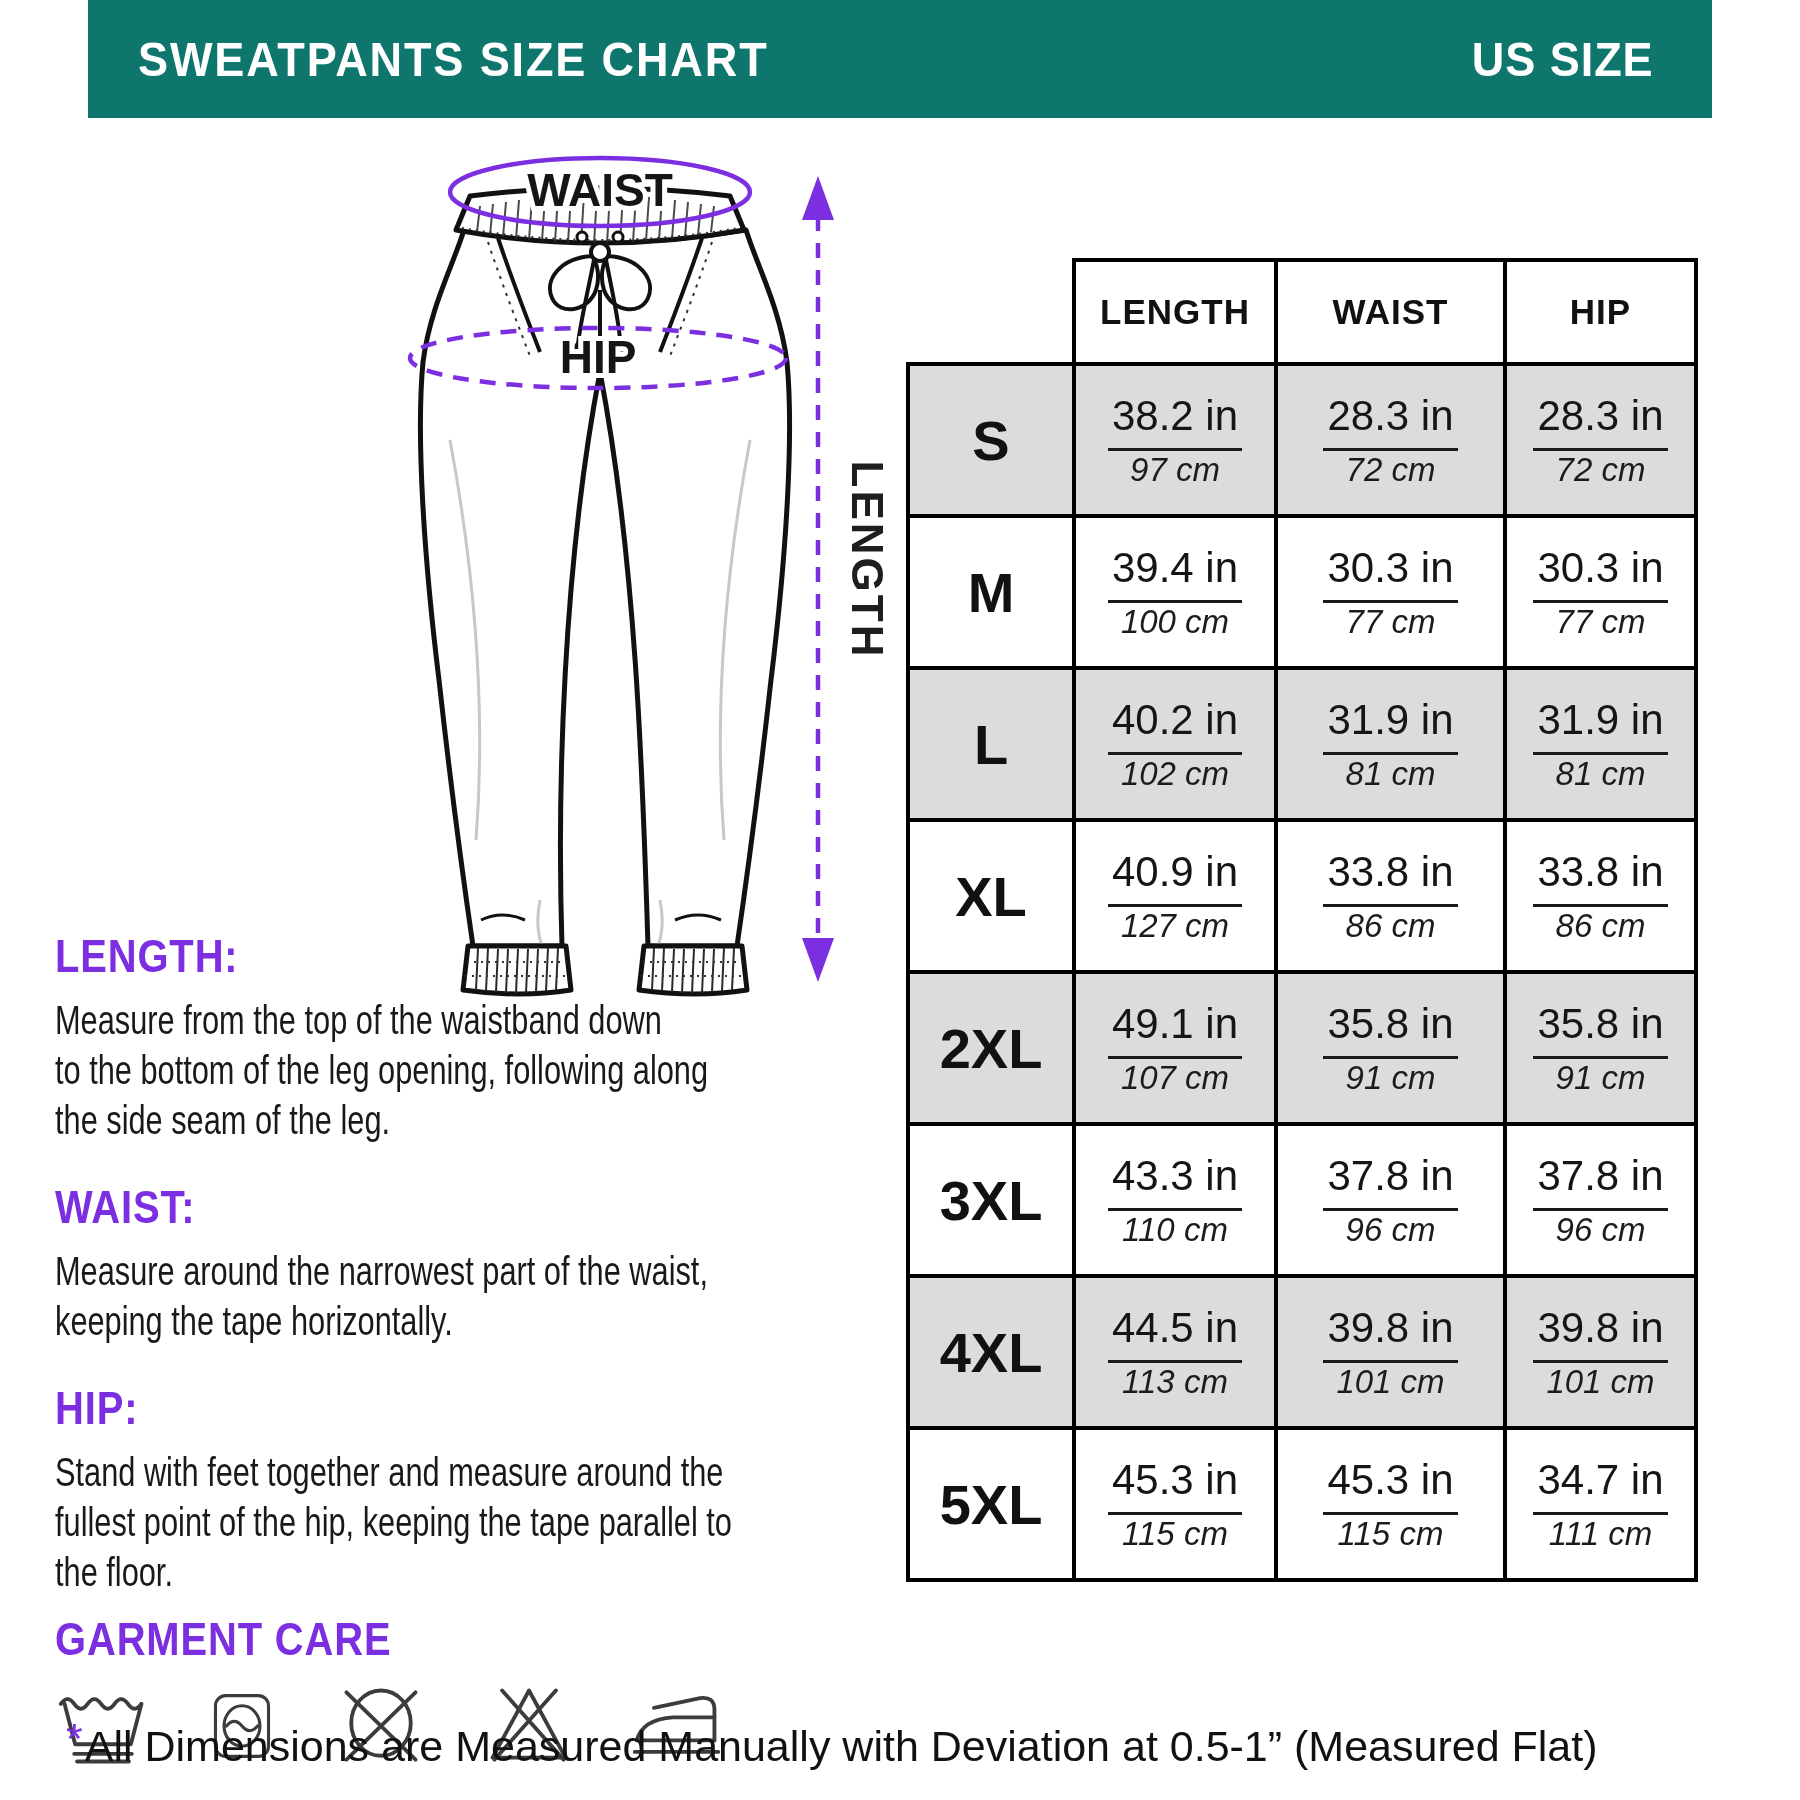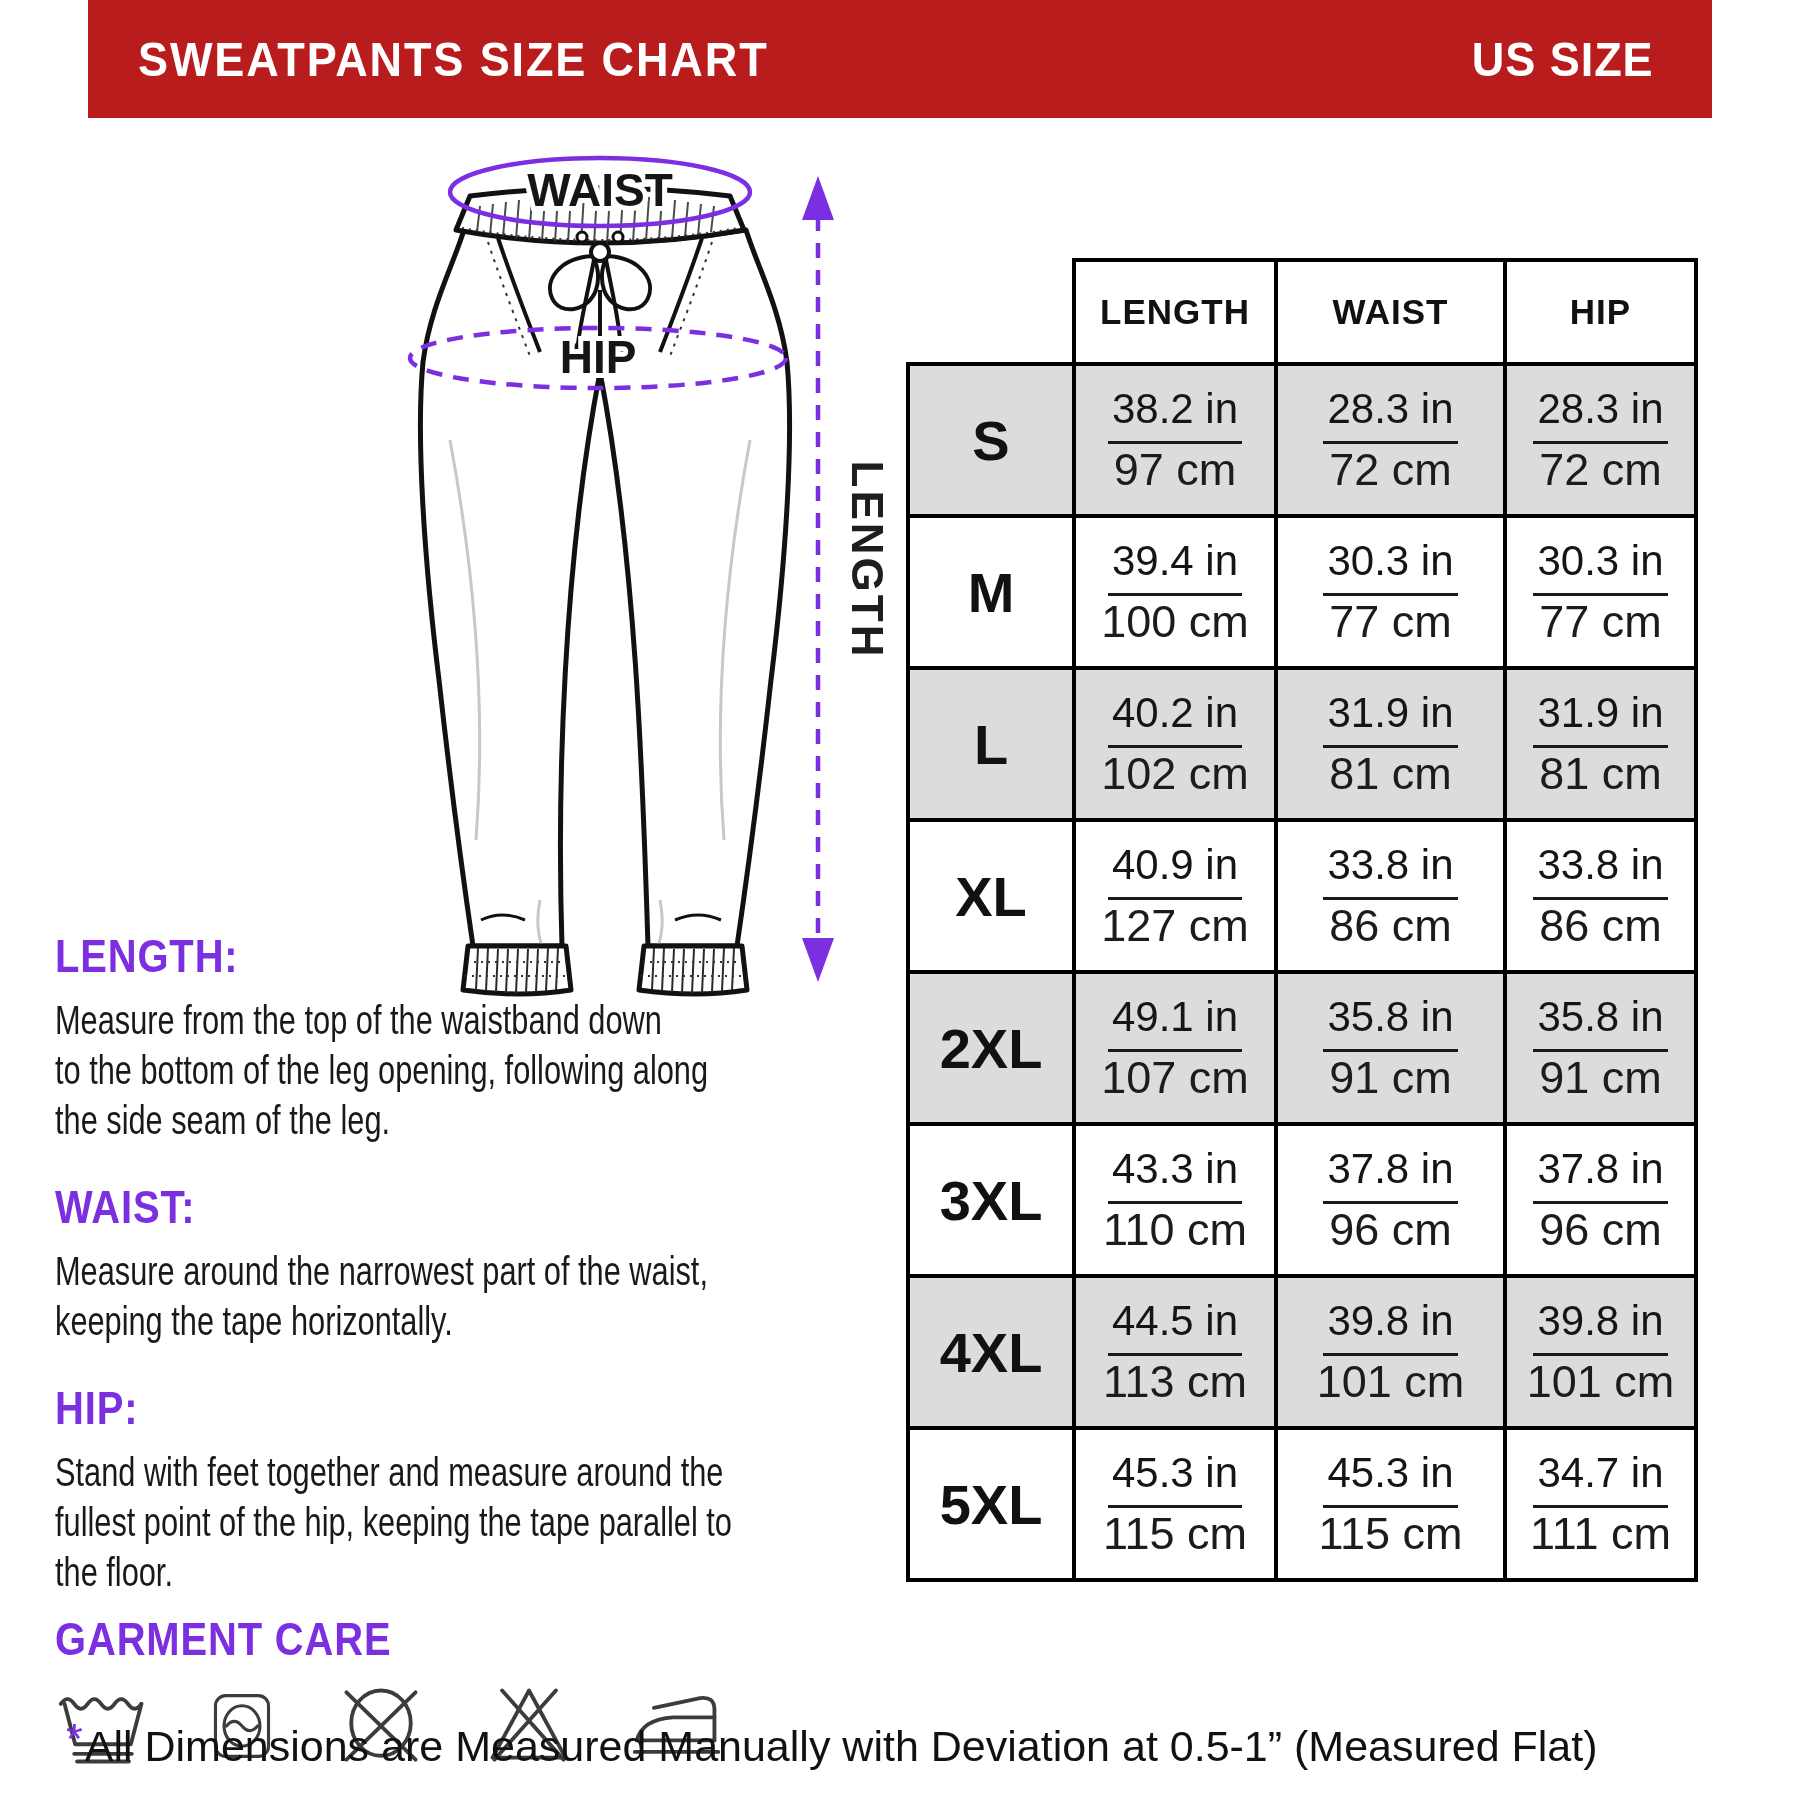--- a/index.html
+++ b/index.html
@@ -1,39 +1,39 @@
 <!DOCTYPE html>
 <html><head>
 <meta charset="utf-8">
 <style>
   html,body{margin:0;padding:0;background:#fff;}
   .canvas{position:relative;width:1800px;height:1800px;background:#ffffff;
           font-family:"Liberation Sans",sans-serif;overflow:hidden;color:#161616;}
 
   
-  .topbar{position:absolute;left:88px;top:0;width:1624px;height:118px;background:#b91c1c;
+  .topbar{position:absolute;left:88px;top:0;width:1624px;height:118px;background:#0f766e;
           display:flex;align-items:center;justify-content:space-between;
           padding:0 58px 0 50px;box-sizing:border-box;color:#fff;}
   .topbar .ttl{font-size:49px;font-weight:bold;letter-spacing:2px;white-space:nowrap;
                transform:scaleX(.92);transform-origin:0 50%;}
   .topbar .us{font-size:49px;font-weight:bold;letter-spacing:1px;white-space:nowrap;
               transform:scaleX(.92);transform-origin:100% 50%;}
 
   
   .size-table{position:absolute;left:906px;top:258px;border-collapse:collapse;table-layout:fixed;}
   .size-table th,.size-table td{border:4px solid #000;text-align:center;vertical-align:middle;
                                 padding:0;background:#fff;}
   .size-table td.blank{border:none;background:#fff;}
   .size-table th{height:100px;font-size:35px;font-weight:bold;letter-spacing:1px;color:#111;}
   .size-table tr.data td{height:148px;}
   .size-table tr.gray td{background:#dcdcde;}
   td.size{font-size:56px;font-weight:bold;color:#111;}
   .inval{display:inline-block;font-size:42px;font-weight:normal;color:#151515;
          border-bottom:3px solid #1a1a1a;padding:0 4px 8px;}
-  .cmval{display:block;font-size:45px;font-weight:400;color:#1c1c1c;}
+  .cmval{display:block;font-size:33px;font-weight:400;color:#1c1c1c;font-style:italic;}
 
   
   .left{position:absolute;left:55px;top:928px;width:830px;}
   .sec-h{color:#7b2fe0;font-size:47px;font-weight:bold;letter-spacing:1px;white-space:nowrap;
          transform:scaleX(.85);transform-origin:0 0;margin:14px 0 12px;}
   .sec-h.first{margin-top:0;}
   .pline{font-size:41px;line-height:50px;color:#191919;white-space:nowrap;
          transform:scaleX(.75);transform-origin:0 0;}
   .pgap{height:20px;}
 

